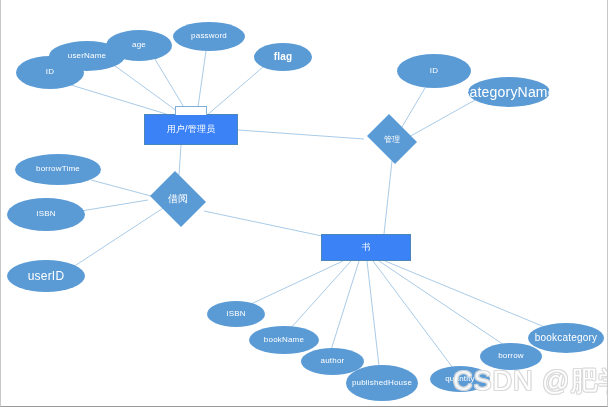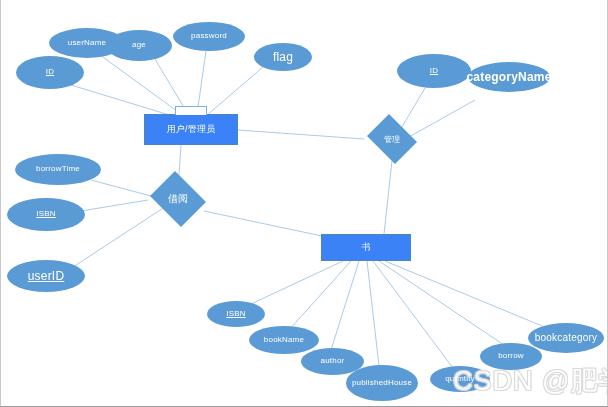--- a/index.html
+++ b/index.html
@@ -76,21 +76,20 @@
   }
   .notch {
     position: absolute;
     background: #ffffff;
     border: 1px solid #7faedb;
     border-bottom: none;
     z-index: 4;
     box-sizing: border-box;
   }
   .underline {
-    text-decoration: underline;
     text-underline-offset: 1px;
   }
   .wm {
     position: absolute;
     z-index: 6;
     color: #ffffff;
     opacity: 0.92;
     font-size: 27px;
     letter-spacing: 1px;
     text-shadow:
@@ -128,36 +127,36 @@
       <line x1="366" y1="261" x2="378" y2="366" stroke="#a9cbe8" stroke-width="1"></line>
       <line x1="372" y1="261" x2="452" y2="368" stroke="#a9cbe8" stroke-width="1"></line>
       <line x1="378" y1="261" x2="503" y2="345" stroke="#a9cbe8" stroke-width="1"></line>
       <line x1="384" y1="261" x2="546" y2="328" stroke="#a9cbe8" stroke-width="1"></line>
     </svg>
 
   <div id="nodes">
       <div class="node oval" style="left: 15px; top: 56px; width: 68px; height: 33px; font-size: 8px;">
         <span class="underline">ID</span>
       </div>
-      <div class="node oval" style="left: 48px; top: 28px; width: 76px; height: 30px; font-size: 8px; text-align: right;">
+      <div class="node oval" style="left: 48px; top: 41px; width: 76px; height: 30px; font-size: 8px; text-align: right;">
         <span>userName</span>
       </div>
       <div class="node oval" style="left: 105px; top: 0px; width: 66px; height: 31px; font-size: 8px; margin-top: 30px;">
         <span>age</span>
       </div>
       <div class="node oval" style="left: 172px; top: 22px; width: 72px; height: 29px; font-size: 8px;">
         <span>password</span>
       </div>
-      <div class="node oval" style="left: 253px; top: 43px; width: 58px; height: 28px; font-size: 12px;">
+      <div class="node oval" style="left: 253px; top: 43px; width: 58px; height: 28px; font-size: 10px; font-weight: bold;">
         <span>flag</span>
       </div>
       <div class="node oval" style="left: 396px; top: 54px; width: 74px; height: 34px; font-size: 8px;">
         <span class="underline">ID</span>
       </div>
-      <div class="node oval" style="left: 467px; top: 62px; width: 82px; height: 30px; font-size: 12px; font-weight: bold;">
+      <div class="node oval" style="left: 467px; top: 77px; width: 82px; height: 30px; font-size: 14px;">
         <span>categoryName</span>
       </div>
       <div class="node oval" style="left: 14px; top: 154px; width: 86px; height: 31px; font-size: 8px;">
         <span>borrowTime</span>
       </div>
       <div class="node oval" style="left: 6px; top: 198px; width: 78px; height: 33px; font-size: 8px;">
         <span class="underline">ISBN</span>
       </div>
       <div class="node oval" style="left: 6px; top: 260px; width: 78px; height: 32px; font-size: 12px;">
         <span class="underline">userID</span>

